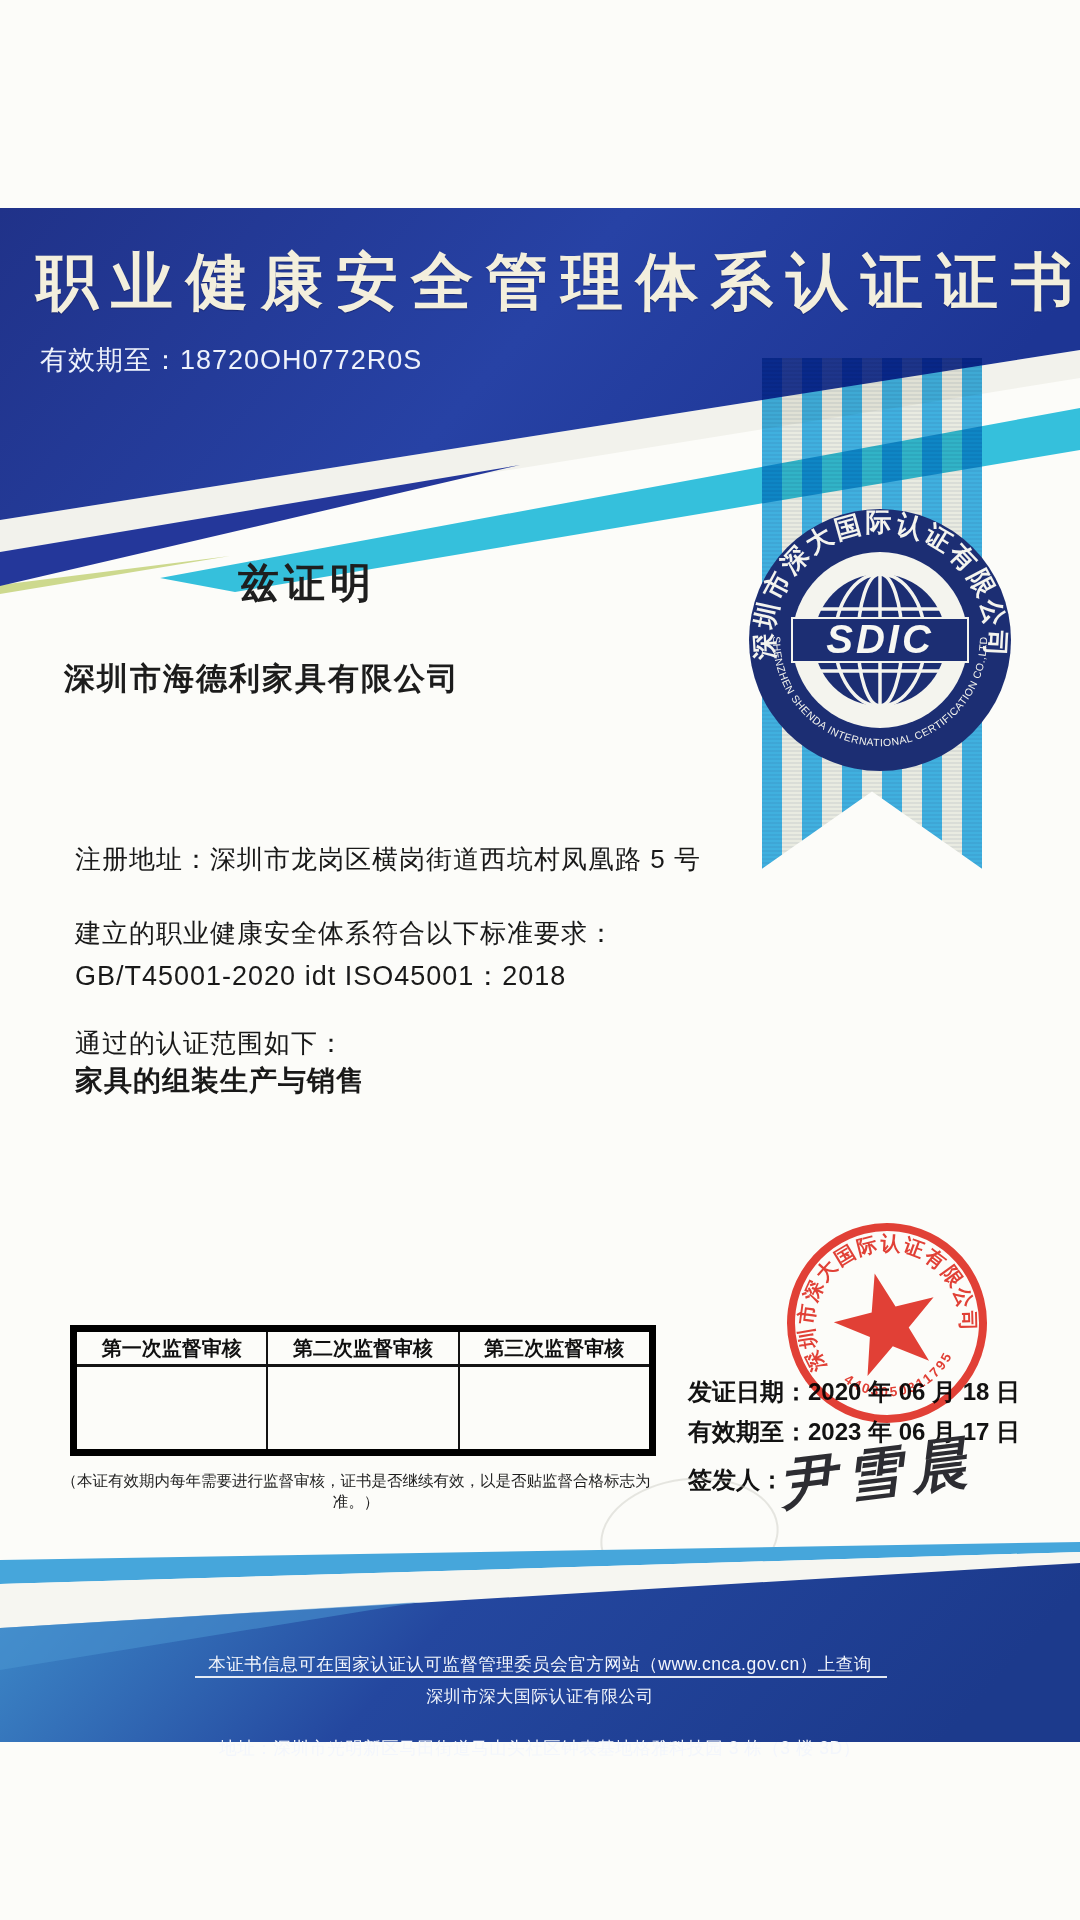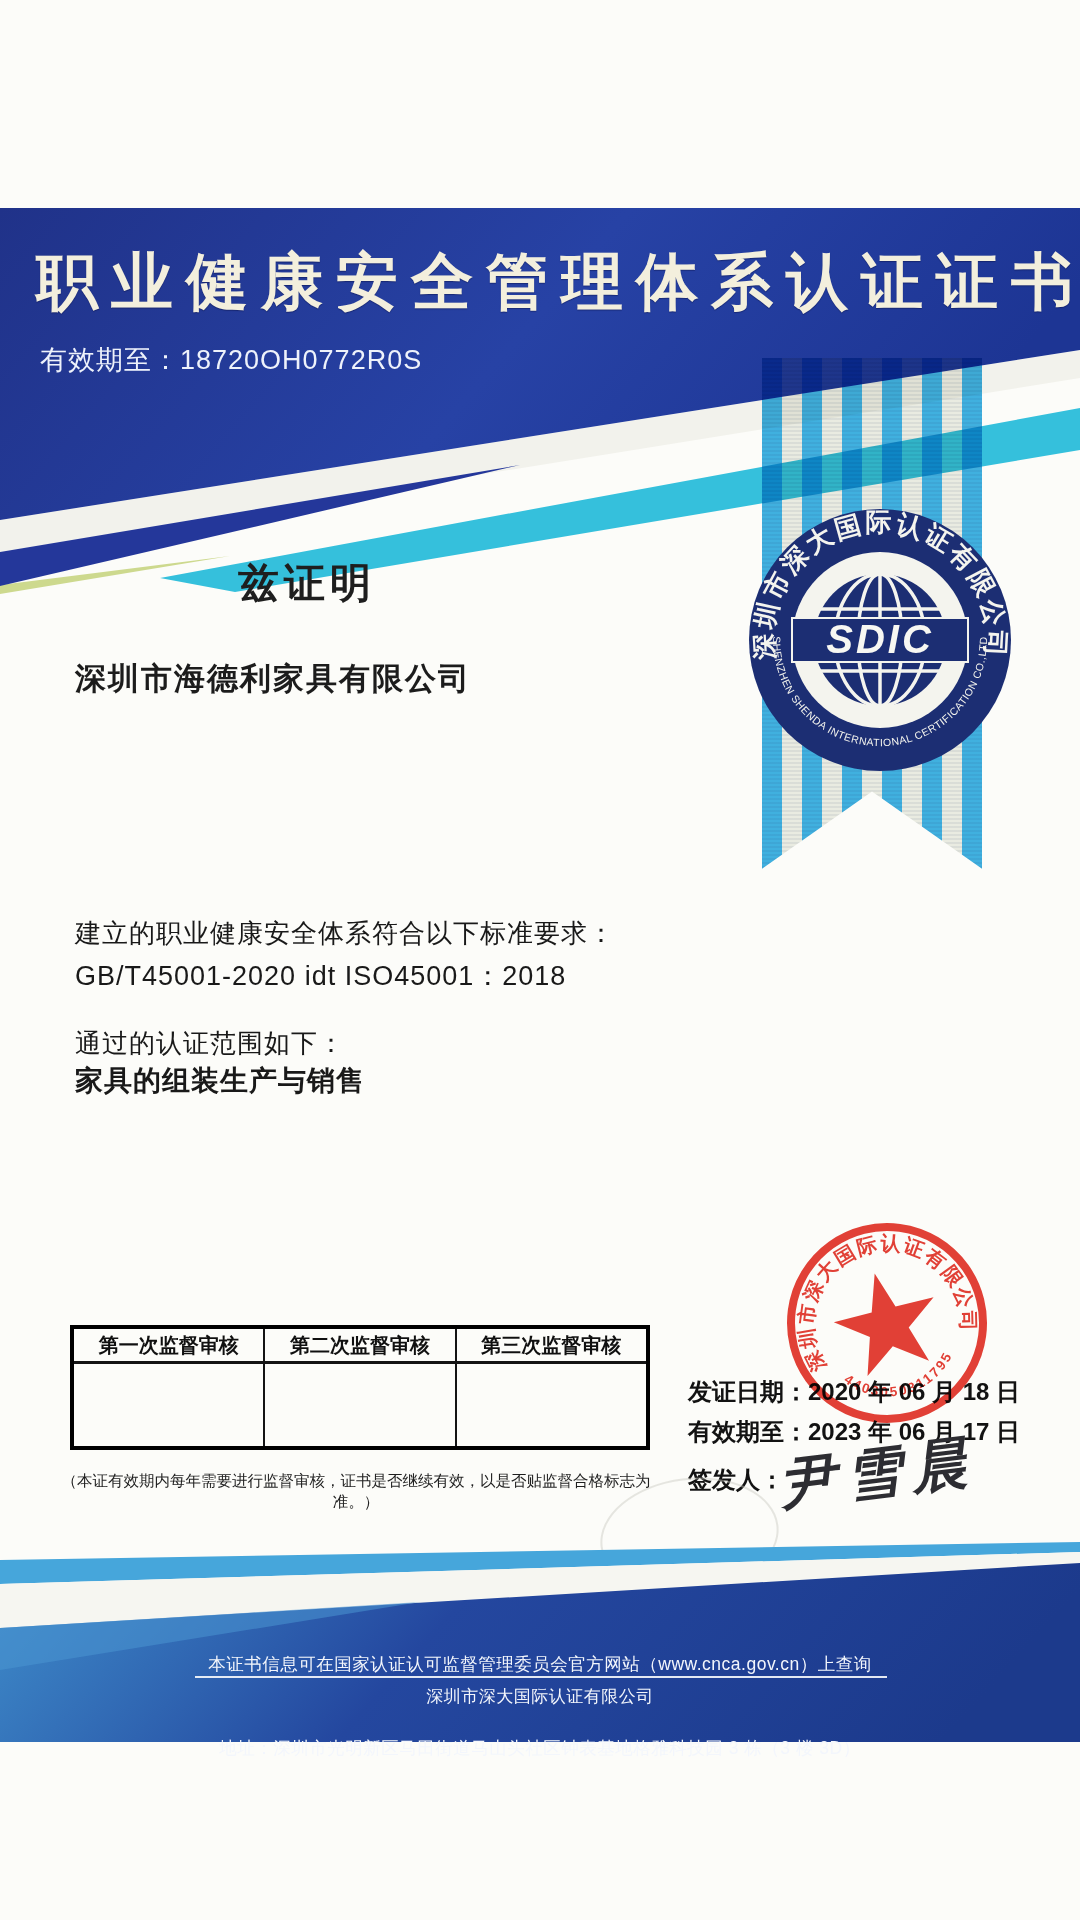--- a/index.html
+++ b/index.html
@@ -24,30 +24,30 @@
   .ribbon{
     left:762px;top:358px;width:220px;height:516px;
     background:
       repeating-linear-gradient(180deg, rgba(20,40,90,.07) 0 2px, rgba(255,255,255,0) 2px 4px),
       repeating-linear-gradient(90deg,#41b2e5 0 20px,#eceee7 20px 40px);
     clip-path:polygon(0 0,100% 0,100% 99%,50% 84%,0 99%);
     mix-blend-mode:multiply;
   }
   
   .certify{left:238px;top:556px;font-size:41px;letter-spacing:5px;font-weight:600;color:#1e1e1e;}
-  .company{left:75px;top:658px;font-size:31px;font-weight:600;letter-spacing:2px;}
+  .company{left:64px;top:658px;font-size:31px;font-weight:600;letter-spacing:2px;}
   .b24{left:75px;font-size:26px;font-weight:500;letter-spacing:1px;color:#191919;}
   .credit{top:760px;}
   .addr{top:842px;}
   .stdintro{top:916px;}
   .stdline{top:958px;font-size:27px;}
   .scopeintro{top:1026px;}
   .scope{top:1062px;font-size:28px;font-weight:600;}
   
-  .audit{left:70px;top:1325px;width:572px;border:4px solid #000000;border-collapse:collapse;background:#fff0;}
+  .audit{left:70px;top:1325px;width:572px;border:7px solid #000000;border-collapse:collapse;background:#fff0;}
   .audit .hrow{display:flex;border-bottom:3px solid #141414;}
   .audit .brow{display:flex;height:82px;}
   .audit .cell{flex:1;border-right:2px solid #141414;}
   .audit .cell:last-child{border-right:none;}
   .audit .hcell{height:32px;line-height:32px;text-align:center;font-size:20px;font-weight:600;color:#101010;}
   .note{left:56px;top:1452px;width:600px;text-align:center;font-size:15.5px;font-weight:500;color:#1f1f1f;margin-top:19px;}
   
   .iline{left:688px;font-size:24px;font-weight:600;color:#121212;white-space:nowrap;}
   .issue{top:1376px;} .valid{top:1416px;} .signer{top:1464px;}
   .signature-svg{left:750px;top:1420px;}
@@ -116,20 +116,21 @@
     <text font-size="26" font-weight="600" fill="#f4f4ee" letter-spacing="3" font-family="Liberation Sans, DejaVu Sans, sans-serif">
       <textPath href="#arcTop" startOffset="50%" text-anchor="middle">深圳市深大国际认证有限公司</textPath>
     </text>
     <text font-size="10.5" font-weight="500" fill="#f4f4ee" letter-spacing="0.5" font-family="Liberation Sans, DejaVu Sans, sans-serif">
       <textPath href="#arcBot" startOffset="50%" text-anchor="middle">SHENZHEN SHENDA INTERNATIONAL CERTIFICATION CO.,LTD</textPath>
     </text>
   </svg>
 
   <div class="abs certify">兹证明</div>
   <div class="abs company">深圳市海德利家具有限公司</div>
+  <div class="abs b24 addr">注册地址：深圳市龙岗区横岗街道西坑村凤凰路 5 号</div>
   <div class="abs b24 stdintro">建立的职业健康安全体系符合以下标准要求：</div>
   <div class="abs b24 stdline">GB/T45001-2020 idt ISO45001：2018</div>
   <div class="abs b24 scopeintro">通过的认证范围如下：</div>
   <div class="abs b24 scope">家具的组装生产与销售</div>
 
   <div class="abs audit">
     <div class="hrow">
       <div class="cell hcell">第一次监督审核</div>
       <div class="cell hcell">第二次监督审核</div>
       <div class="cell hcell">第三次监督审核</div>

